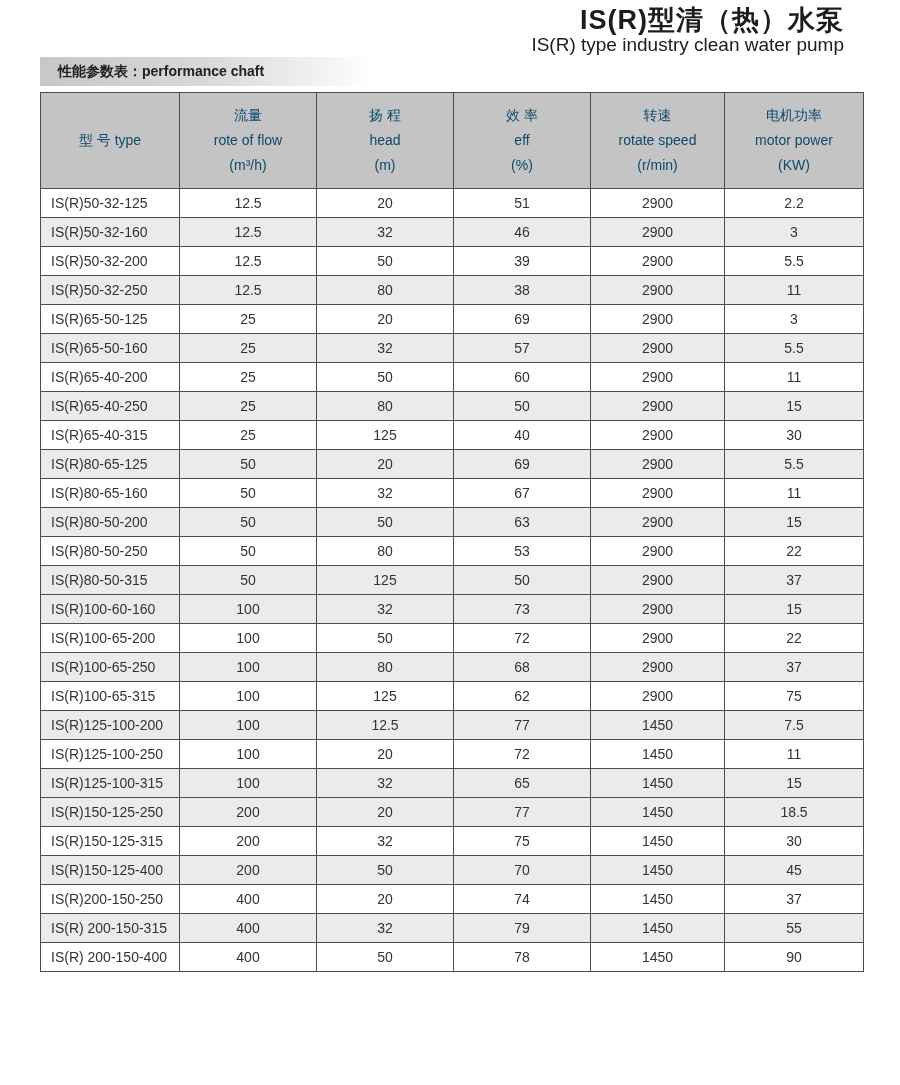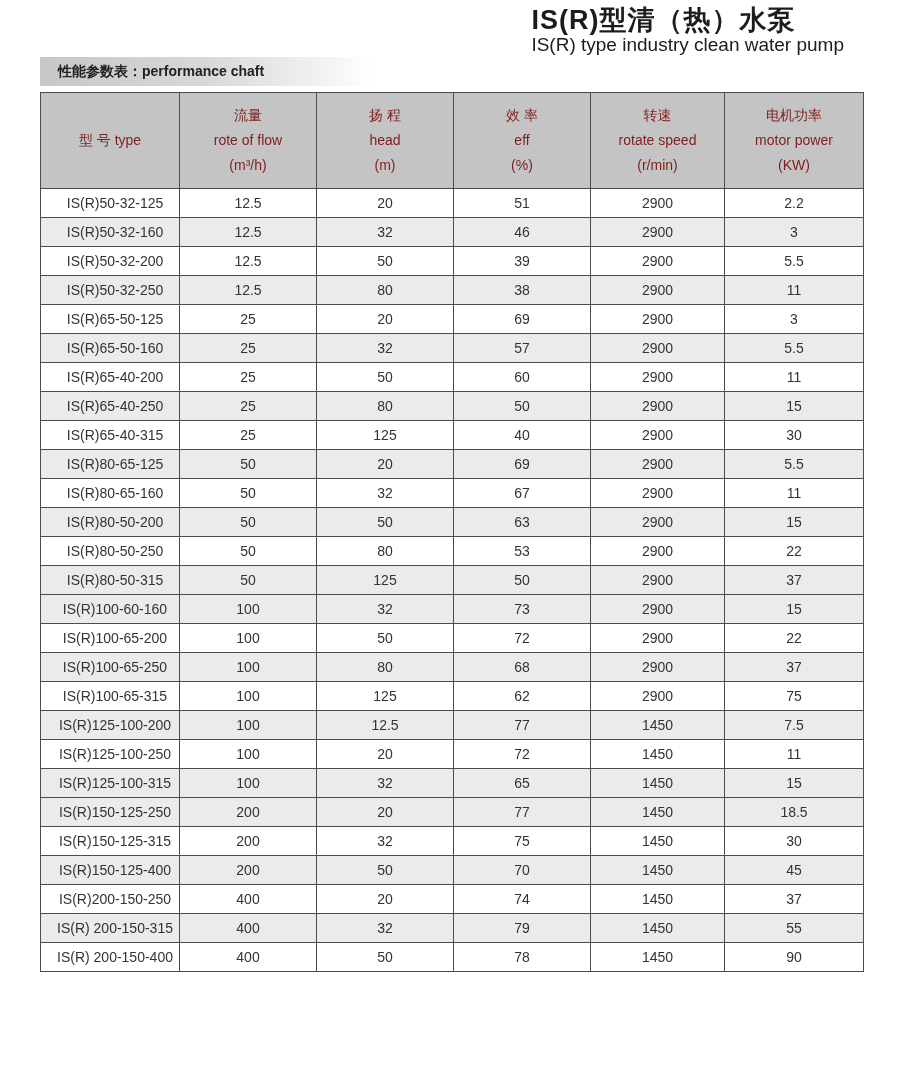--- a/index.html
+++ b/index.html
@@ -9,20 +9,21 @@
     font-family: "Liberation Sans", sans-serif;
     color: #2b2b2b;
     position: relative;
     overflow: hidden;
   }
   .page { position: relative; width: 900px; height: 1085px; background: #fff; }
 
   
   .doc-header {
     position: absolute; top: 5px; right: 56px;
+    text-align: right;
   }
   .title-zh {
     font-size: 27px; font-weight: bold; color: #1c1c1c;
     letter-spacing: 1px; line-height: 30px;
   }
   .title-en {
     font-size: 19px; color: #1c1c1c; line-height: 18px; margin-top: 1px;
   }
 
   
@@ -39,29 +40,29 @@
   .table-wrap { position: absolute; top: 92px; left: 40px; width: 823px; }
   table {
     border-collapse: collapse; table-layout: fixed;
     width: 823px; font-size: 14px; color: #333;
   }
   th, td { border: 1px solid #4d4d4d; overflow: hidden; }
   thead th {
     background: var(--header-bg, #c4c4c4);
     height: 96px; padding: 0;
     font-weight: normal; text-align: center; vertical-align: middle;
-    color: #7f1d1d;
+    color: #0c4a6e;
   }
   thead th .hline { line-height: 25px; font-size: 14px; }
   tbody td {
     height: 29px; padding: 0;
     text-align: center; vertical-align: middle;
     background: #ffffff;
   }
-  tbody td.type-cell { text-align: center; padding-left: 10px; margin-top: 48px; }
+  tbody td.type-cell { text-align: left; padding-left: 10px; margin-top: 48px; }
   tbody tr.alt td { background: var(--row-alt, #ebebeb); }
 </style>
 </head>
 <body style="--header-bg: #c4c4c4; --row-alt: #ebebeb; --bar-grey: #c7c7c7;">
 
 <div class="page">
 
   <div class="doc-header">
     <div class="title-zh">IS(R)型清（热）水泵</div>
     <div class="title-en">IS(R) type industry clean water pump</div>

